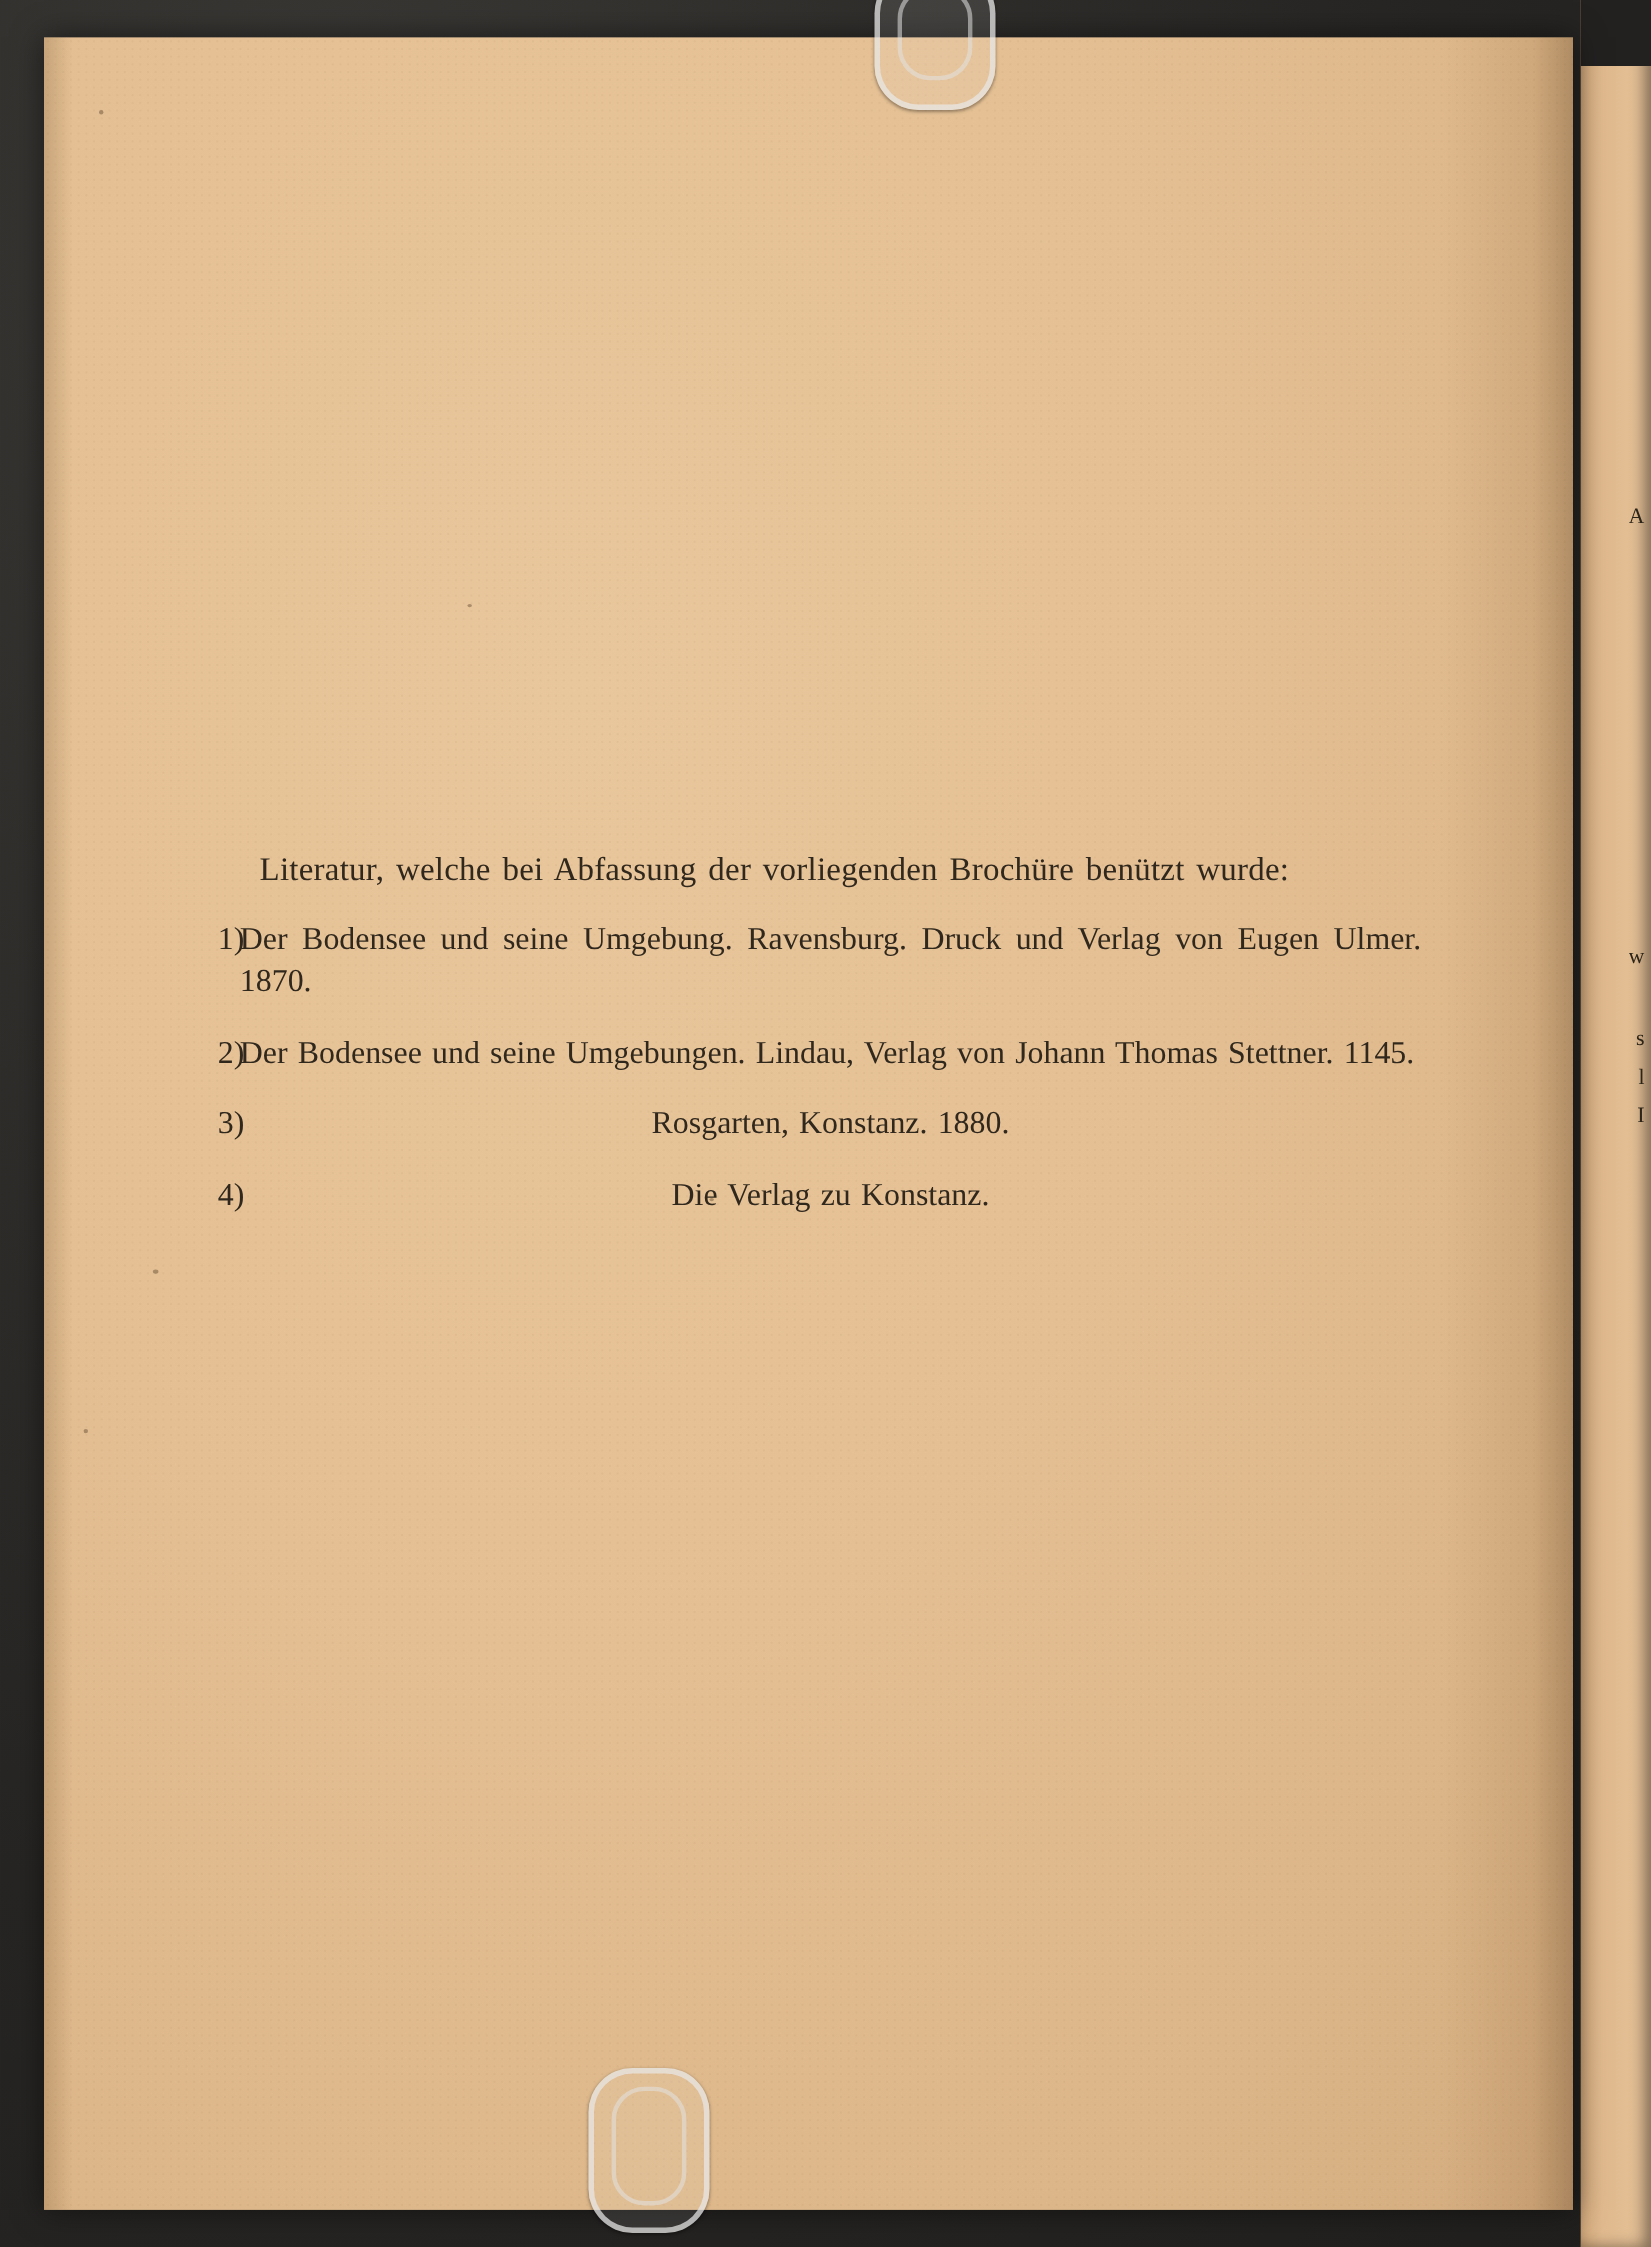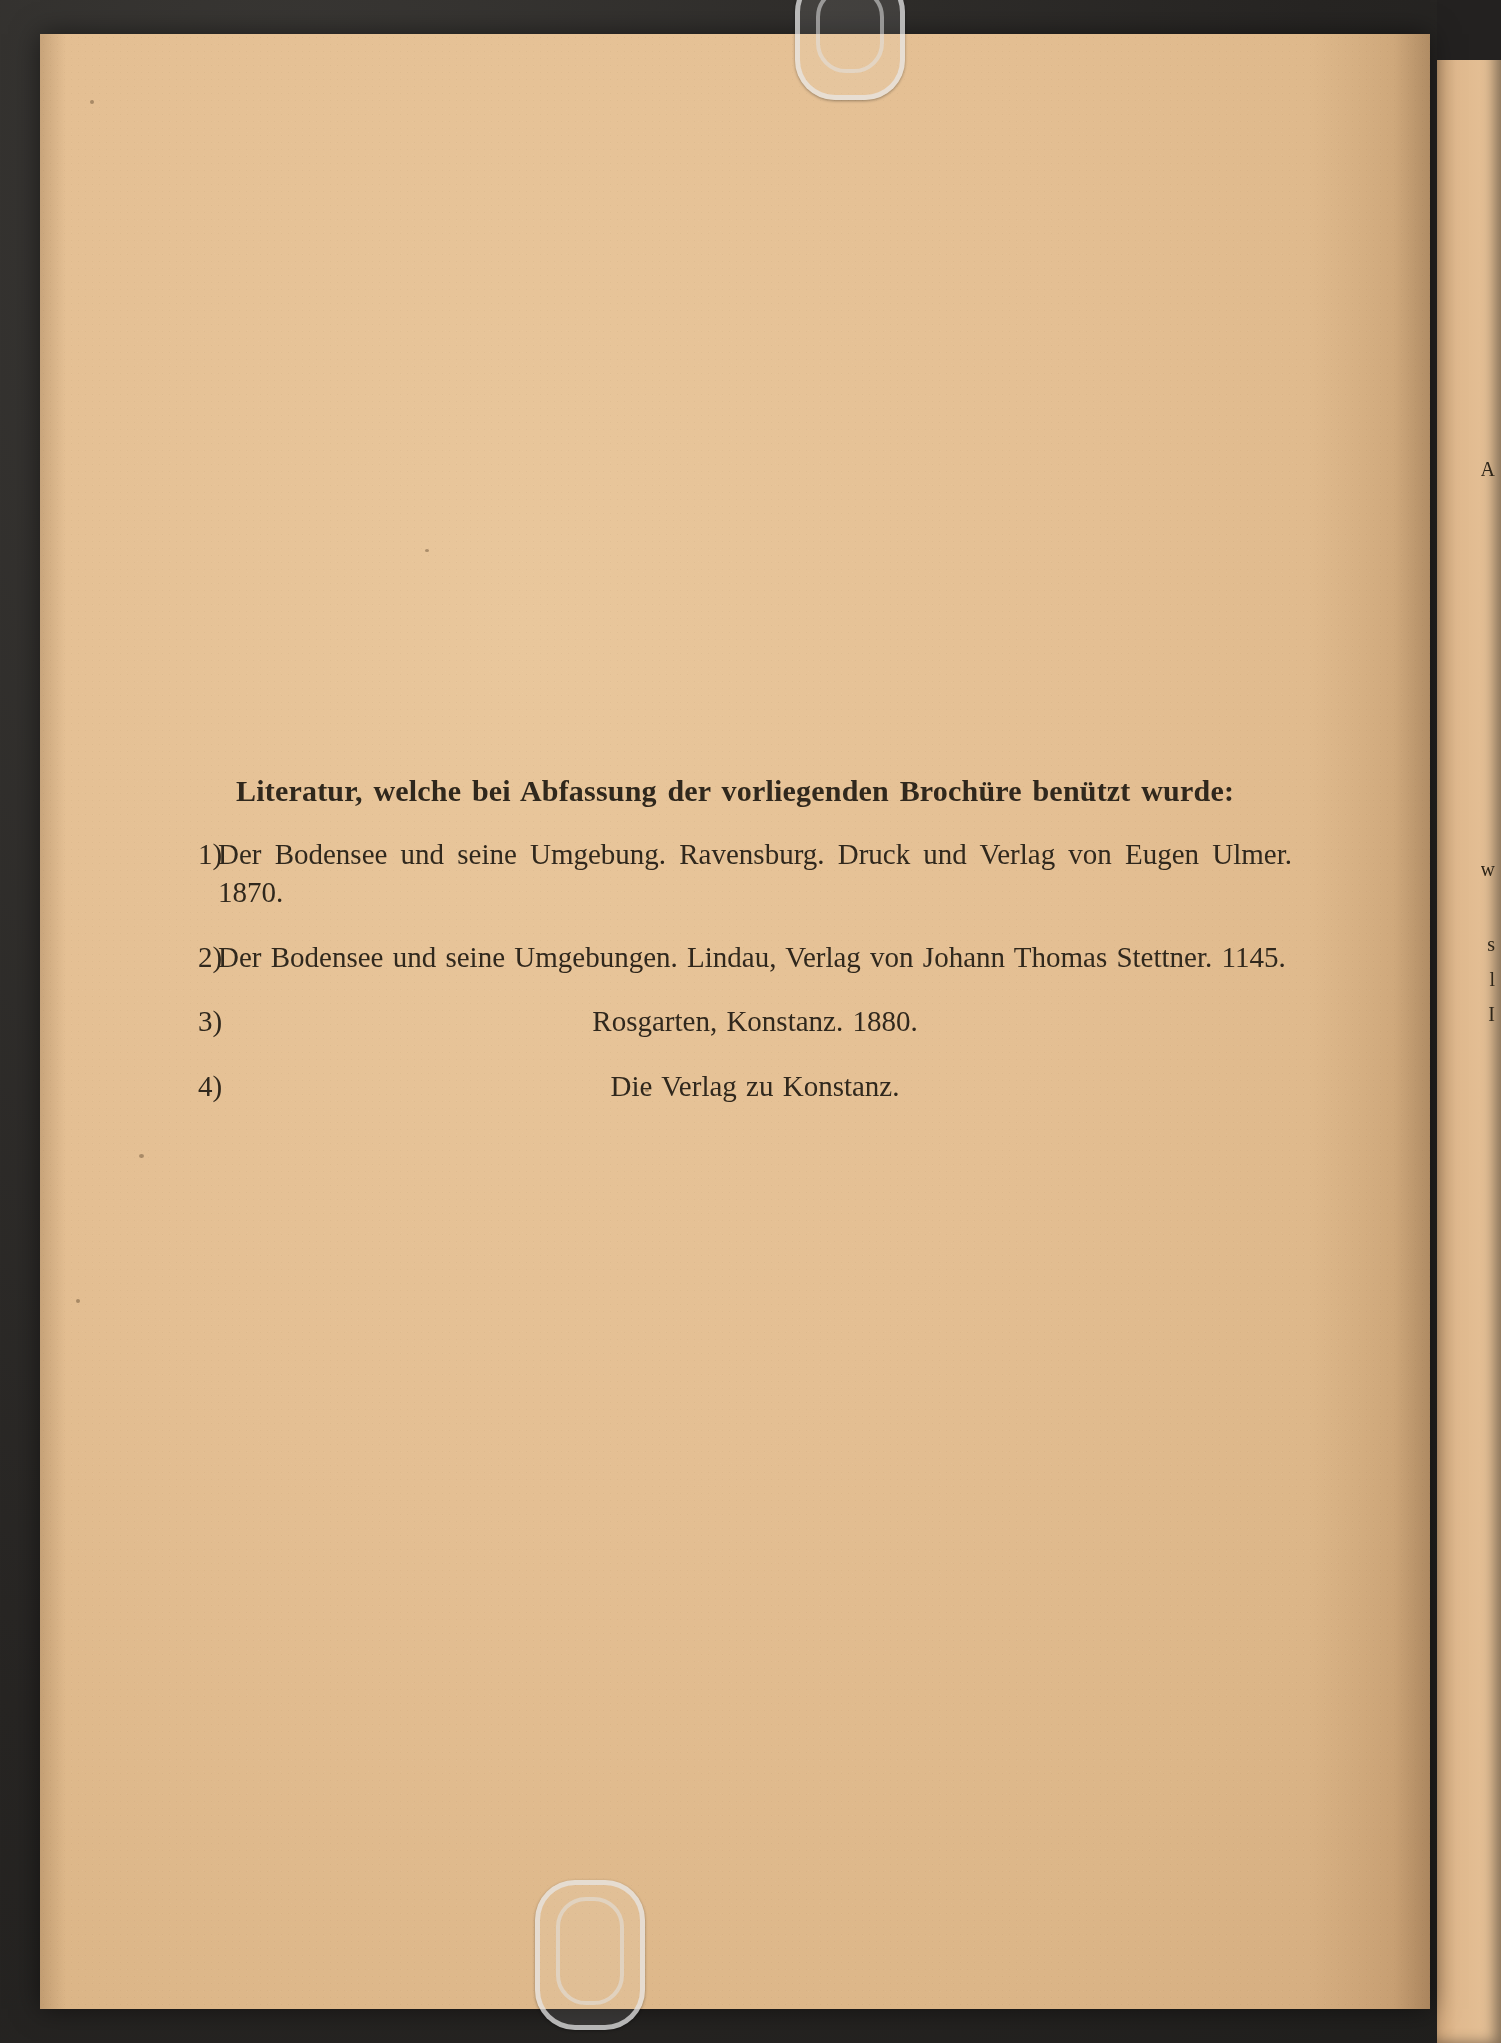--- a/index.html
+++ b/index.html
@@ -130,21 +130,20 @@
     color: #30281d;
   }
   .intro {
     font-size: 30px;
     line-height: 1.28;
     text-align: justify;
     text-indent: 74px;
     margin: 0 0 26px 0;
     letter-spacing: 0.2px;
     word-spacing: 3px;
-    font-weight: bold;
   }
   .reflist {
     list-style: none;
     margin: 0;
     padding: 0;
   }
   .refitem {
     display: flex;
     align-items: flex-start;
     margin-bottom: 27px;

